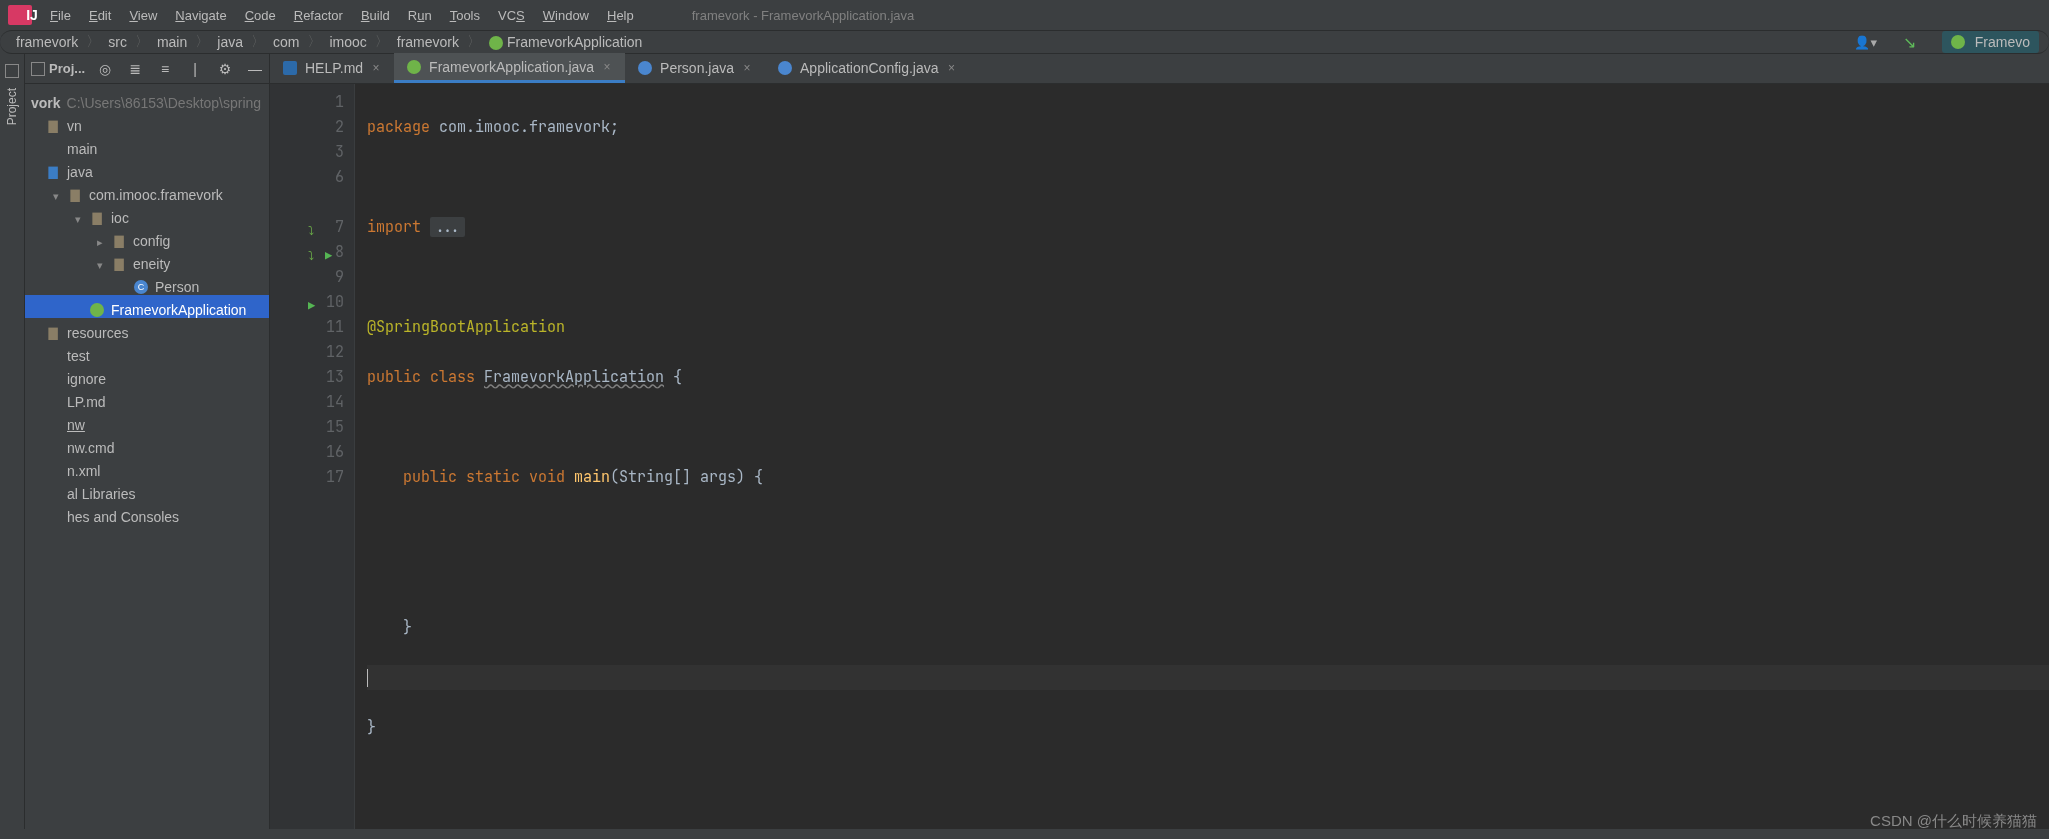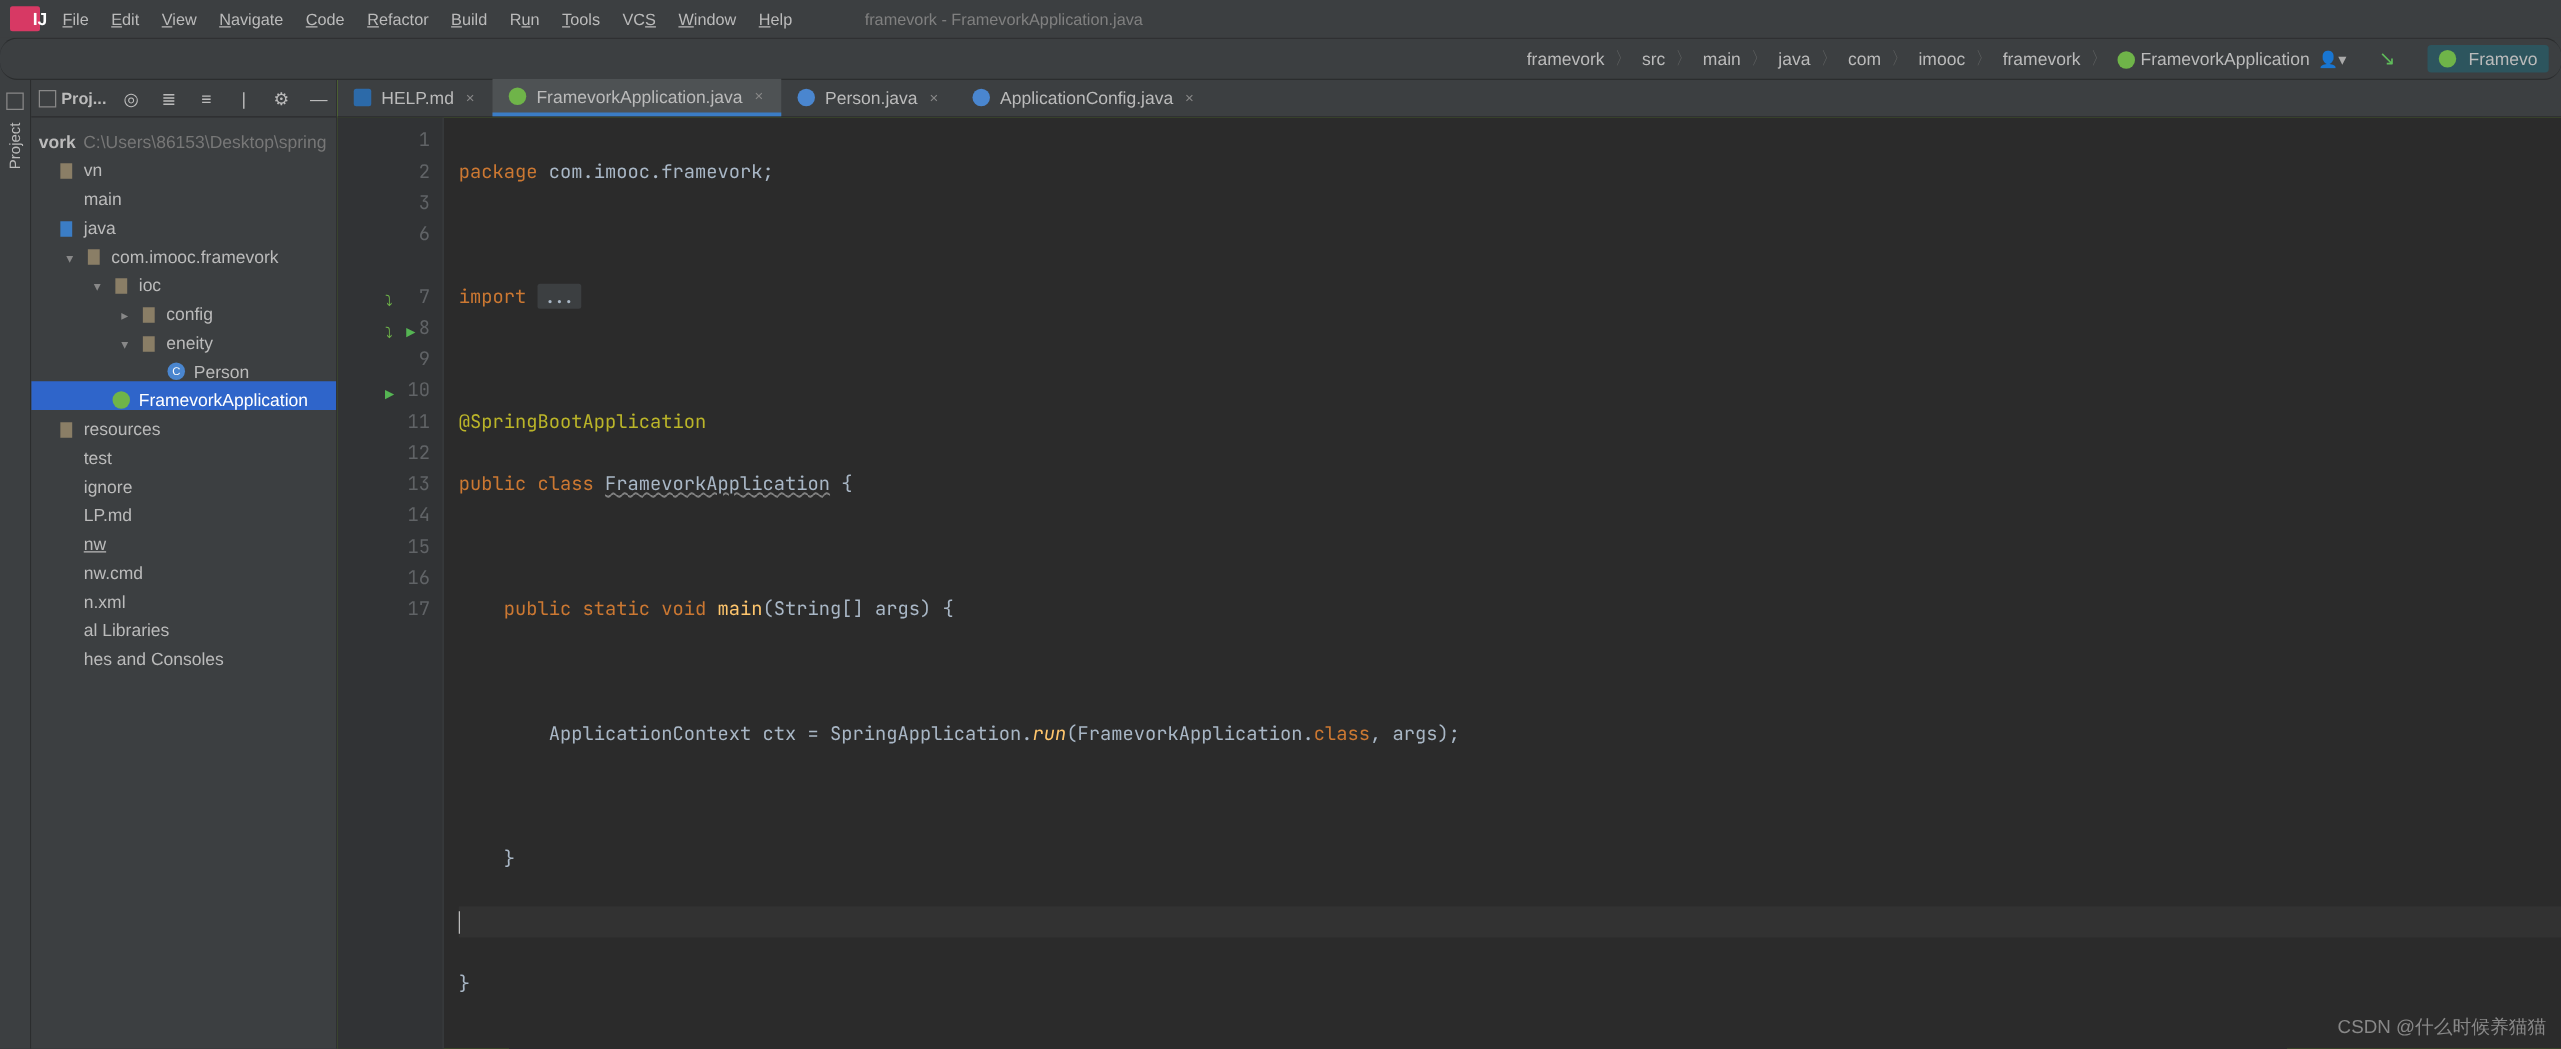--- a/index.html
+++ b/index.html
@@ -35,24 +35,24 @@
   }
   .menus { display:flex; gap:18px; }
   .menu-item { cursor:pointer; }
   .menu-mn { text-decoration:underline; }
   .window-title {
     margin-left:40px;
     color:#808080;
   }
   
   .navrow {
-    height:34px;
+    height:24px;
     display:flex;
     align-items:center;
-    justify-content:flex-end;
+    justify-content:space-between;
     padding:0 10px;
     background:#3c3f41;
     border-top:1px solid #2b2d2e;
     border-bottom:1px solid #2b2d2e;
     border-radius:14px;
   }
   .crumbs { display:flex; align-items:center; gap:2px; font-size:14px; }
   .crumb { padding:2px 6px; cursor:pointer; }
   .crumb-sep { color:#5e6060; }
   .crumb-icon {
@@ -171,21 +171,21 @@
     width:14px; height:14px; border-radius:50%;
     background:#6fb449;
     display:inline-block;
   }
   .path-text { color:#777; margin-left:6px; }
   
   .editor {
     flex:1;
     display:flex;
     flex-direction:column;
-    background:#84cc16;
+    background:#4d7c0f;
   }
   .tabs {
     height:30px;
     background:#3c3f41;
     display:flex;
     align-items:flex-end;
     border-bottom:1px solid #2b2d2e;
   }
   .tab {
     height:30px;
@@ -505,21 +505,20 @@
       <div class="code">
 <div class="code-line"><span class="tok-kw">package</span><span> com.imooc.framevork;</span></div>
 <div class="code-line"></div>
 <div class="code-line"><span class="tok-kw">import</span> <span class="fold-box">...</span></div>
 <div class="code-line"></div>
 <div class="code-line"><span class="tok-ann">@SpringBootApplication</span></div>
 <div class="code-line"><span class="tok-kw">public class </span><span class="tok-cls">FramevorkApplication</span><span> {</span></div>
 <div class="code-line"></div>
 <div class="code-line">    <span class="tok-kw">public static void </span><span class="tok-fn">main</span><span>(String[] args) {</span></div>
 <div class="code-line"></div>
-<div class="code-line"><span>        ApplicationContext ctx = SpringApplication.</span><span class="tok-fni">run</span><span>(FramevorkApplication.</span><span class="tok-kw">class</span><span>, args);</span></div>
 <div class="code-line"></div>
 <div class="code-line">    }</div>
 <div class="code-line caret-line"><span class="caret"></span></div>
 <div class="code-line">}</div>
 
       </div>
     </div>
   </div>
 
 </div>

